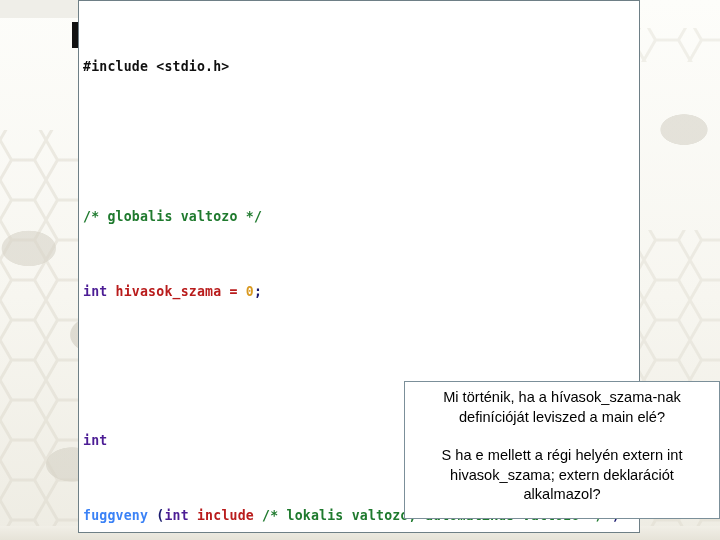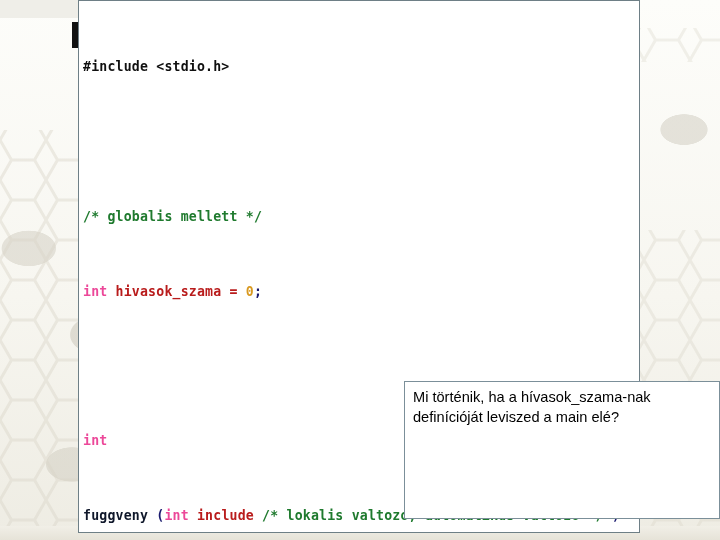--- a/index.html
+++ b/index.html
@@ -80,37 +80,38 @@
     font-size: 13.2px;
     line-height: 18.7px;
     font-weight: bold;
     white-space: pre;
     color: #101010;
     letter-spacing: .2px;
   }
   .code-line { height: 18.7px; }
   .tok-pre   { color: #101010; }
   .tok-cmt   { color: #1f7a2e; }
-  .tok-kw    { color: #ec4899; text-align: center; }
+  .tok-kw    { color: #4c1d95; text-align: center; }
   .tok-num   { color: #d99a22; }
-  .tok-fn    { color: #0f172a; }
+  .tok-fn    { color: #3b82f6; }
   .tok-id    { color: #b91c1c; }
   .tok-punc  { color: #1a1a6e; }
 
   
   .overlay-box {
     position: absolute;
     left: 404px;
     top: 381px;
     width: 316px;
     height: 138px;
     background: #ffffff;
     border: 1px solid #7b8f99;
     box-sizing: border-box;
     padding: 6px 8px 4px 8px;
+    text-align: center;
   }
   .overlay-text {
     font-family: "Liberation Sans", sans-serif;
     font-size: 14.6px;
     line-height: 19.6px;
     color: #000000;
     margin: 0;
   }
   .overlay-gap { height: 19px; }
 </style>
@@ -143,21 +144,21 @@
   <div class="bg-strip-left"></div>
   <div class="bg-bottom-strip"></div>
 
   <div class="code-panel">
     <div class="code-body">
 
       <div class="code-line"><span class="tok-pre">#include &lt;stdio.h&gt;</span></div>
 
       <div class="code-line">&nbsp;</div>
 
-      <div class="code-line"><span class="tok-cmt">/* globalis mellett */</span></div>
+      <div class="code-line"><span class="tok-cmt">/* globalis valtozo */</span></div>
 
       <div class="code-line"><span class="tok-kw">int</span><span class="tok-id"> hivasok_szama = </span><span class="tok-num">0</span><span class="tok-punc">;</span></div>
 
       <div class="code-line">&nbsp;</div>
 
       <div class="code-line"><span class="tok-kw">int</span></div>
 
       <div class="code-line"><span class="tok-fn">fuggveny </span><span class="tok-punc">(</span><span class="tok-kw">int</span><span class="tok-id"> include </span><span class="tok-cmt">/* lokalis valtozo, automatikus valtozo */</span><span class="tok-punc"> )</span></div>
 
       
@@ -213,15 +214,16 @@
       
 
     </div>
   </div>
 
   <div class="code-caret"></div>
 
   <div class="overlay-box">
     <p class="overlay-text">Mi történik, ha a hívasok_szama-nak definícióját leviszed a main elé?</p>
     <div class="overlay-gap"></div>
+    <p class="overlay-text">S ha e mellett a régi helyén extern int hivasok_szama; extern deklarációt alkalmazol?</p>
   </div>
 
 </div>
 
 </body></html>

